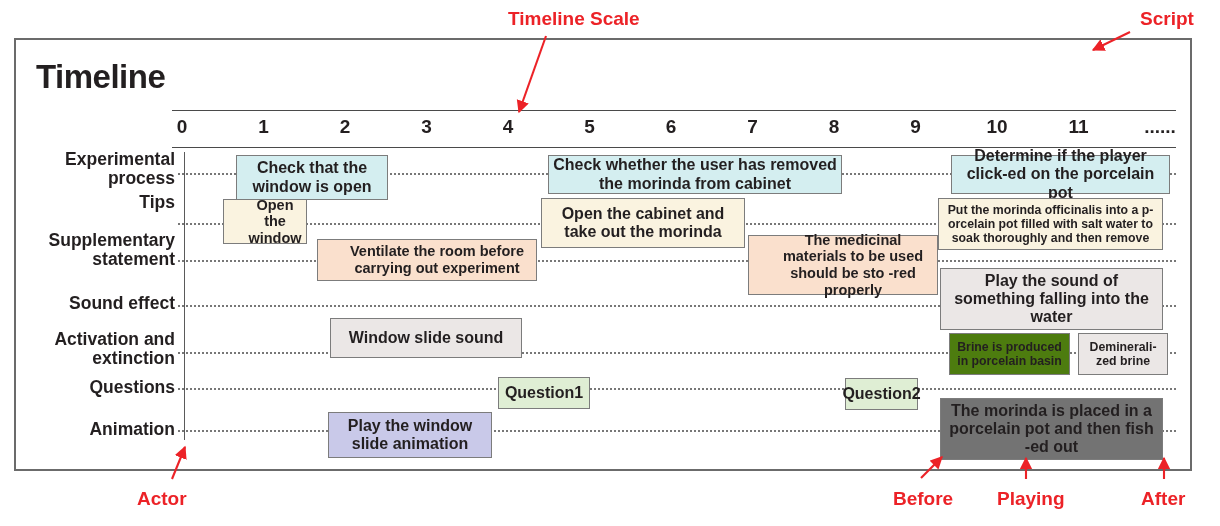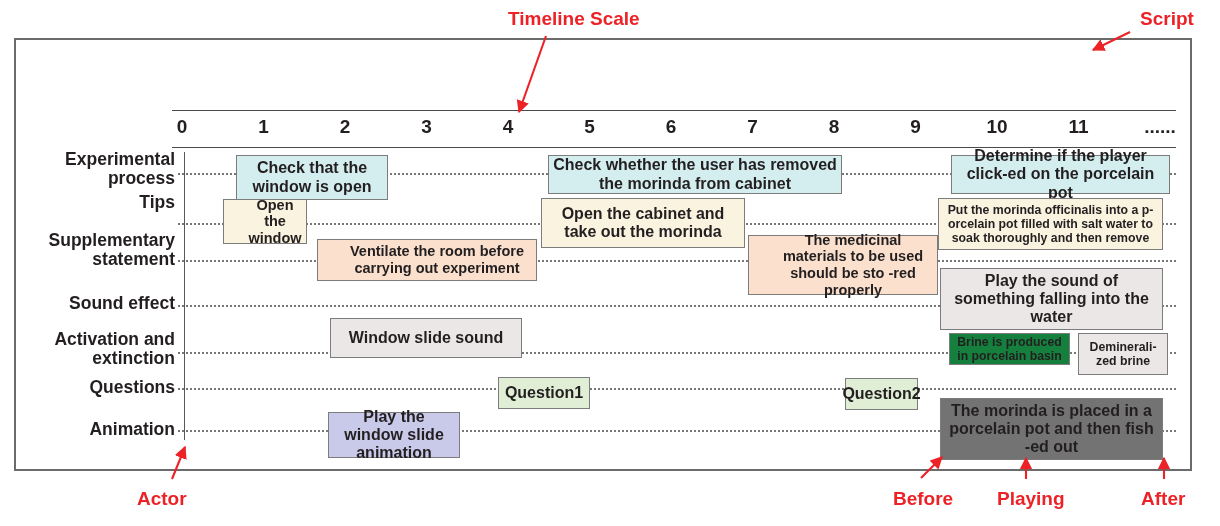--- a/index.html
+++ b/index.html
@@ -127,20 +127,21 @@
     pointer-events: none;
   }
 </style>
 </head>
 <body>
 
 <div id="page">
 
   <div class="frame"></div>
 
+  <div class="title">Timeline</div>
 
   <div class="scale-line top"></div>
   <div class="scale-line bottom"></div>
 
   <div id="scale-nums">
       <div class="scale-num" style="left: 182px;">0</div>
       <div class="scale-num" style="left: 263.5px;">1</div>
       <div class="scale-num" style="left: 345px;">2</div>
       <div class="scale-num" style="left: 426.5px;">3</div>
       <div class="scale-num" style="left: 508px;">4</div>
@@ -200,33 +201,33 @@
       </div>
       <div class="box sz-md" style="left: 748px; top: 235px; width: 190px; height: 60px; background: rgb(250, 224, 205);">
         <span>The medicinal materials to be used should be sto -red properly</span>
       </div>
       <div class="box sz-lg" style="left: 330px; top: 290px; width: 192px; height: 40px; background: rgb(235, 231, 230); margin-top: 28px;">
         <span>Window slide sound</span>
       </div>
       <div class="box sz-lg" style="left: 940px; top: 268px; width: 223px; height: 62px; background: rgb(235, 231, 230);">
         <span>Play the sound of something falling into the water</span>
       </div>
-      <div class="box sz-sm" style="left: 949px; top: 333px; width: 121px; height: 32px; background: #15803d;">
+      <div class="box sz-sm" style="left: 949px; top: 333px; width: 121px; height: 42px; background: #4d7c0f;">
         <span>Brine is produced in porcelain basin</span>
       </div>
       <div class="box sz-sm" style="left: 1078px; top: 333px; width: 90px; height: 42px; background: rgb(235, 231, 230);">
         <span>Deminerali- zed brine</span>
       </div>
       <div class="box sz-lg" style="left: 498px; top: 377px; width: 92px; height: 32px; background: rgb(223, 238, 212);">
         <span>Question1</span>
       </div>
       <div class="box sz-lg" style="left: 845px; top: 378px; width: 73px; height: 32px; background: rgb(223, 238, 212);">
         <span>Question2</span>
       </div>
-      <div class="box sz-lg" style="left: 328px; top: 412px; width: 132px; height: 46px; background: rgb(201, 201, 233);">
+      <div class="box sz-lg" style="left: 328px; top: 412px; width: 164px; height: 46px; background: rgb(201, 201, 233);">
         <span>Play the window slide animation</span>
       </div>
       <div class="box sz-lg" style="left: 940px; top: 398px; width: 223px; height: 62px; background: #737373;">
         <span>The morinda is placed in a porcelain pot and then fish -ed out</span>
       </div>
     </div>
 
   <div id="annots">
       <div class="annot" style="left: 508px; top: 8px;">Timeline Scale</div>
       <div class="annot" style="left: 1140px; top: 8px;">Script</div>

